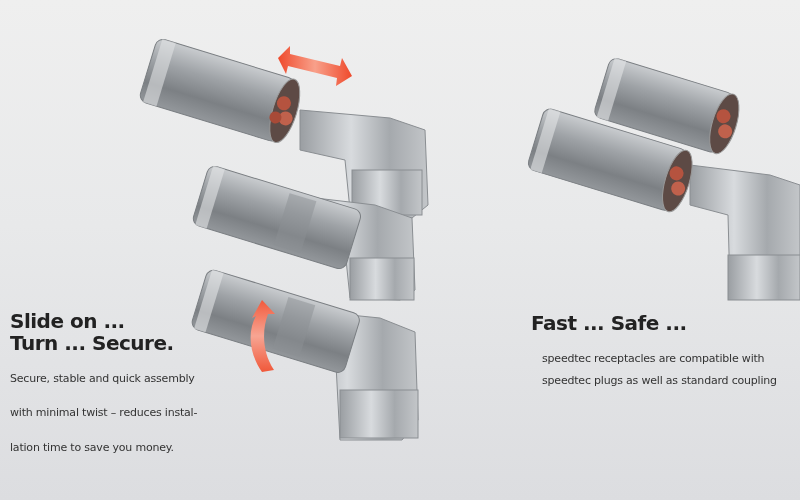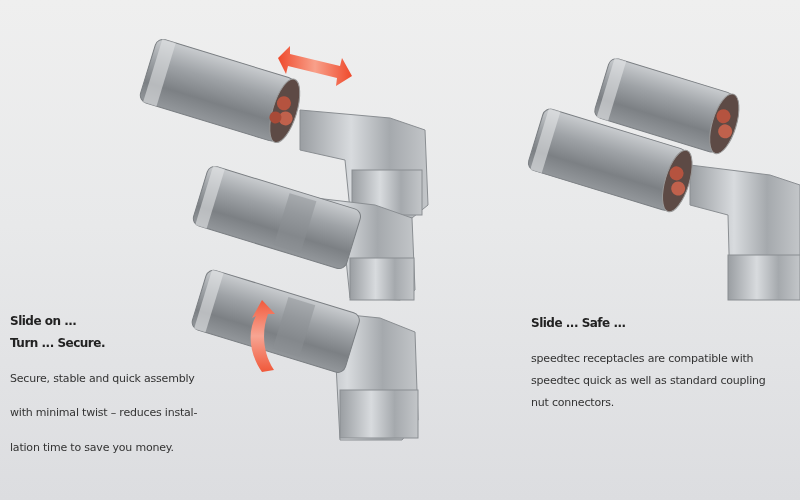--- a/index.html
+++ b/index.html
@@ -1,25 +1,25 @@
 <!DOCTYPE html>
 <html><head>
 <meta charset="utf-8">
 <style>
   html,body{margin:0;padding:0;}
   body{width:800px;height:500px;overflow:hidden;position:relative;
     background:linear-gradient(180deg,#efefef 0%,#e8e9ea 45%,#dcdde0 100%);
     font-family:"DejaVu Sans","Liberation Sans",sans-serif;color:#2b2b2b;}
   .panel{position:absolute;}
-  .heading{font-weight:bold;font-size:12px;line-height:22px;letter-spacing:-0.5px;color:#222;margin:0;}
+  .heading{font-weight:bold;font-size:20px;line-height:22px;letter-spacing:-0.5px;color:#222;margin:0;}
   .body-text{font-size:11px;line-height:22px;color:#333;margin:0;letter-spacing:-0.2px;}
   #left-text{left:10px;top:310px;width:240px;}
   #left-text .body-text{margin-top:14px;}
   #right-text{left:531px;top:312px;width:269px;}
-  #right-text .body-text{margin-top:14px;white-space:nowrap;}
+  #right-text .body-text{margin-top:14px;white-space:nowrap;margin-left:11px;}
   svg{position:absolute;left:0;top:0;}
 </style>
 </head>
 <body>
 
 <svg width="800" height="500" viewBox="0 0 800 500">
   <defs>
     <linearGradient id="cyl" x1="0" y1="0" x2="0" y2="1">
       <stop offset="0" stop-color="#c9cccf"></stop>
       <stop offset="0.35" stop-color="#9ea2a6"></stop>
@@ -111,17 +111,16 @@
 
 <div class="panel" id="left-text">
   <p class="heading">Slide on ...</p>
   <p class="heading">Turn ... Secure.</p>
   <p class="body-text">Secure, stable and quick assembly</p>
   <p class="body-text" style="margin-top:12px">with minimal twist – reduces instal-</p>
   <p class="body-text" style="margin-top:13px">lation time to save you money.</p>
 </div>
 
 <div class="panel" id="right-text">
-  <p class="heading">Slide ... Safe ...</p>
+  <p class="heading">Fast ... Safe ...</p>
   <p class="body-text">speedtec receptacles are compatible with</p>
-  <p class="body-text" style="margin-top:0">speedtec quick as well as standard coupling</p>
-  <p class="body-text" style="margin-top:0">nut connectors.</p>
+  <p class="body-text" style="margin-top:0">speedtec plugs as well as standard coupling</p>
 </div>
 
 </body></html>

